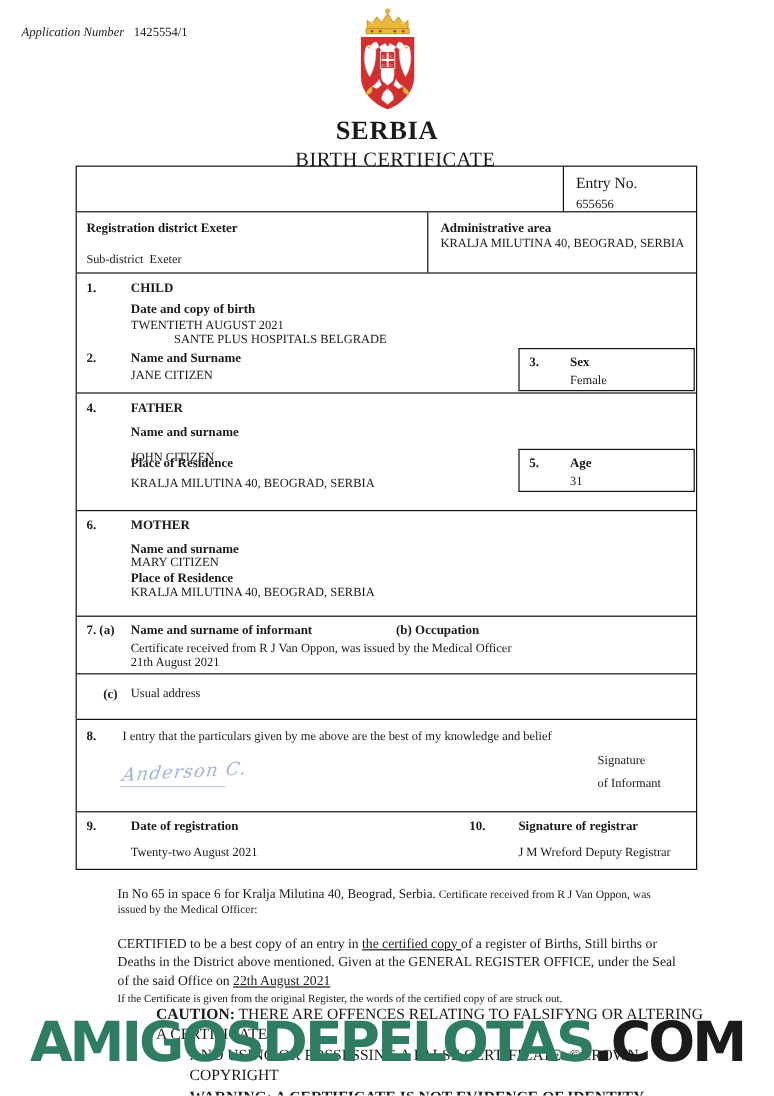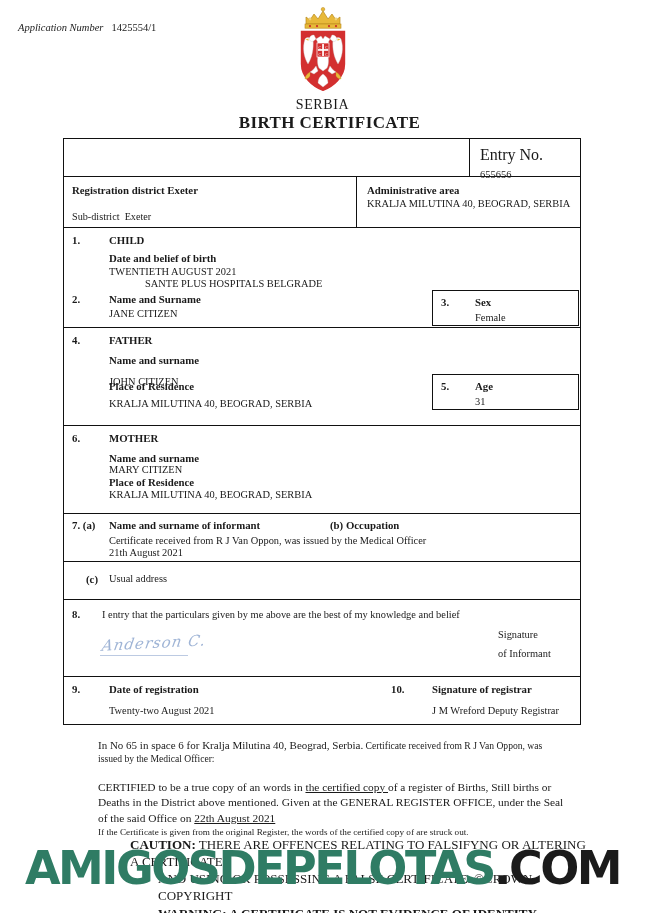--- a/index.html
+++ b/index.html
@@ -41,28 +41,28 @@
   }
   .crest { width: 62px; height: 88px; display: block; }
 
   .title-block {
     position: absolute;
     left: 0; right: 0;
     top: 96px;
     text-align: center;
   }
   .title-main {
-    font-size: 14px;
-    font-weight: normal;
+    font-size: 22px;
+    font-weight: bold;
     letter-spacing: 0.6px;
     line-height: 1.22;
   }
   .title-sub {
     font-size: 17px;
-    font-weight: bold;
+    font-weight: normal;
     letter-spacing: 0.4px;
     line-height: 1.22;
     padding-left: 14px;
   }
 
   
   .cert {
     position: absolute;
     left: 63px;
     top: 138px;
@@ -79,21 +79,21 @@
   .cellR { flex: 1 1 auto; box-sizing: border-box; padding: 5px 8px 6px 10px; border-left: 1.4px solid #111; }
 
   .entryno-row { height: 38px; }
   .entryno-left { flex: 1 1 auto; }
   .entryno-right {
     flex: 0 0 111px;
     border-left: 1.4px solid #111;
     padding: 4px 0 0 10px;
     box-sizing: border-box;
   }
-  .entryno-right .k { font-size: 16px; line-height: 1.5; }
+  .entryno-right .k { font-size: 13px; line-height: 1.5; }
   .entryno-right .v { font-size: 10.5px; line-height: 1.5; }
 
   .district-row { height: 51px; }
   .district-left { padding: 7px 8px 0 8px; }
   .district-left .hdr { font-weight: bold; font-size: 10.8px; }
   .district-left .sub { font-size: 10.2px; margin-top: 15px; }
   .district-right { padding: 7px 8px 0 10px; }
   .district-right .hdr { font-weight: bold; font-size: 10.8px; }
   .district-right .val { font-size: 10.4px; margin-top: 2px; }
 
@@ -289,21 +289,21 @@
     </div>
     <div class="cellR district-right">
       <div class="hdr">Administrative area</div>
       <div class="val">KRALJA MILUTINA 40, BEOGRAD, SERBIA</div>
     </div>
   </div>
 
   <div class="sec sec-child">
     <div class="num abs" style="left:8px; top:6px;">1.</div>
     <div class="lbl-b abs" style="left:45px; top:6px;">CHILD</div>
-    <div class="lbl-b abs" style="left:45px; top:24px;">Date and belief of birth</div>
+    <div class="lbl-b abs" style="left:45px; top:24px;">Date and copy of birth</div>
     <div class="txt abs" style="left:45px; top:38px;">TWENTIETH AUGUST 2021</div>
     <div class="txt abs" style="left:45px; top:50px;margin-left:36px;">SANTE PLUS HOSPITALS BELGRADE</div>
     <div class="num abs" style="left:8px; top:65px;">2.</div>
     <div class="lbl-b abs" style="left:45px; top:65px;">Name and Surname</div>
     <div class="txt abs" style="left:45px; top:80px;">JANE CITIZEN</div>
     <div class="subbox" style="left:368px; top:62px; width:147px; height:36px;">
       <span class="n">3.</span>
       <span class="k">Sex</span>
       <span class="v">Female</span>
     </div>
@@ -366,21 +366,21 @@
 
 </div>
 
 <div class="footer">
   <div class="f-small">
     <span class="big">In No 65 in space 6 for  Kralja Milutina 40, Beograd, Serbia.</span><span> Certificate received from R J Van Oppon, was</span><br>
     <span>issued by the Medical Officer:</span>
   </div>
 
   <div class="f-cert">
-    <span>CERTIFIED to be a true copy of an words in </span><span class="u">the certified copy </span><span>of a register of Births, Still births or Deaths in the District above mentioned. Given at the GENERAL REGISTER OFFICE, under the Seal of the said Office on </span><span class="u">22th  August  2021</span>
+    <span>CERTIFIED to be a best copy of an entry in </span><span class="u">the certified copy </span><span>of a register of Births, Still births or Deaths in the District above mentioned. Given at the GENERAL REGISTER OFFICE, under the Seal of the said Office on </span><span class="u">22th  August  2021</span>
   </div>
 
   <div class="f-note">If the Certificate is given from the original Register, the words of the certified copy of are struck out.</div>
 </div>
 
 <div class="caution">
   <span><b>CAUTION:</b><span> THERE ARE OFFENCES RELATING TO FALSIFYNG OR ALTERING A CERTIFICATE</span></span>
   <span class="ind">AND USING OR POSSESSING A FALSE CERTIFICATE. ©CROWN COPYRIGHT</span>
   <span class="ind"><b>WARNING: A CERTIFICATE IS NOT EVIDENCE OF IDENTITY</b></span>
 </div>

